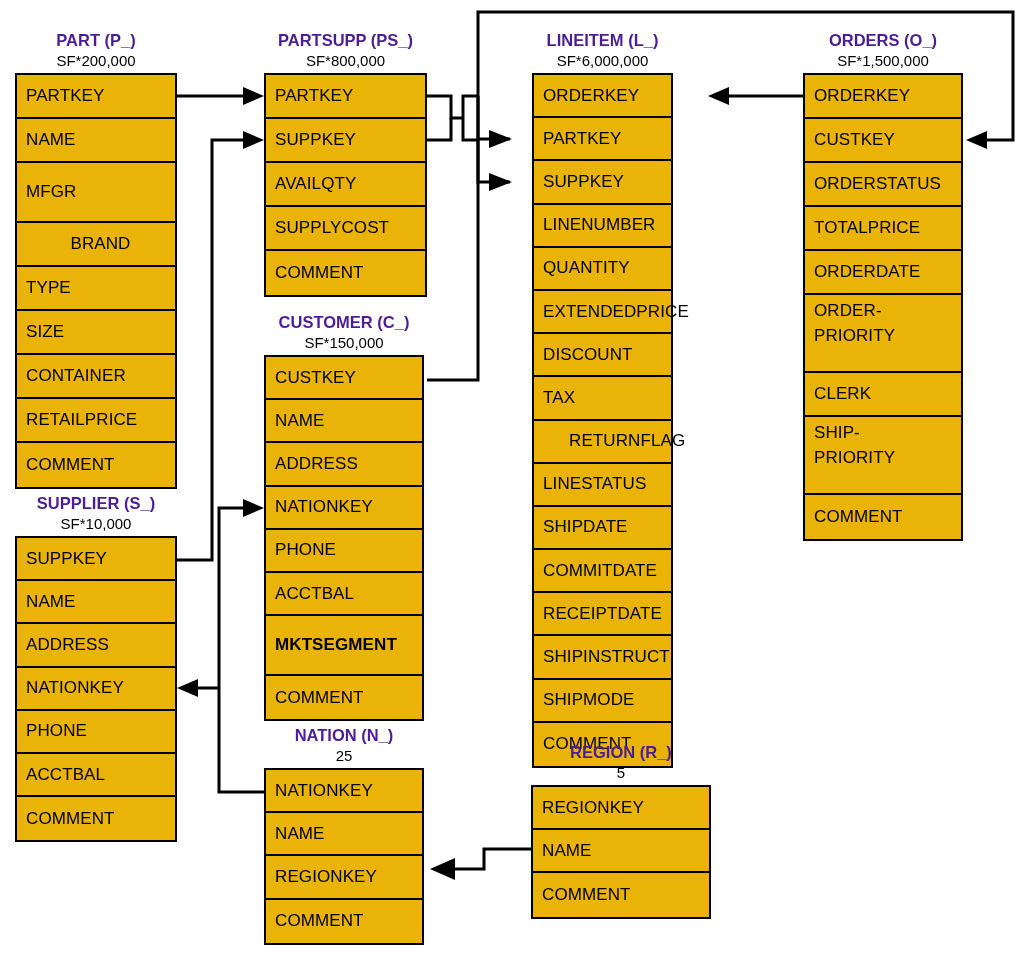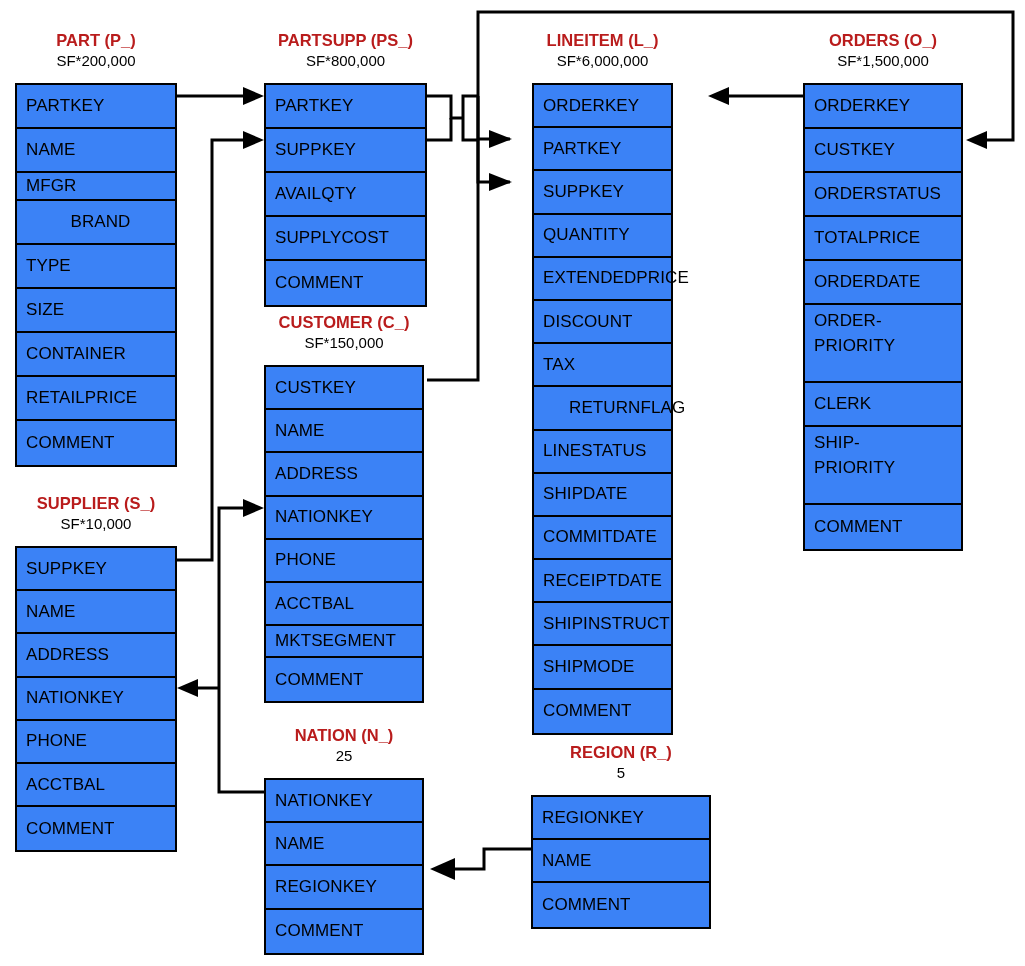--- a/index.html
+++ b/index.html
@@ -15,37 +15,37 @@
     background: #ffffff;
     font-family: "Liberation Sans", sans-serif;
     overflow: hidden;
   }
   .entity {
     position: absolute;
   }
   .entity-title {
     font-size: 16.5px;
     font-weight: bold;
-    color: #b91c1c;
+    color: #4c1d95;
     text-align: center;
     line-height: 21px;
     white-space: nowrap;
   }
   .entity-card {
     font-size: 15px;
     color: #000000;
     text-align: center;
     line-height: 20px;
     white-space: nowrap;
   }
   .entity-box {
     border: 2.5px solid #000000;
-    background: #3b82f6;
+    background: #eab308;
     box-sizing: border-box;
-    margin-top: 12px;
+    margin-top: 2px;
   }
   .field-row {
     border-bottom: 2.5px solid #000000;
     box-sizing: border-box;
     display: flex;
     align-items: center;
     padding-left: 9px;
     font-size: 17px;
     color: #000000;
     letter-spacing: 0.1px;
@@ -131,21 +131,21 @@
   <div class="entity" style="left:15px; top:30px; width:162px;">
     <div class="entity-title">PART (P_)</div>
     <div class="entity-card">SF*200,000</div>
     <div class="entity-box">
         <div class="field-row" style="height: 44px;">
           <div>PARTKEY</div>
         </div>
         <div class="field-row" style="height: 44px;">
           <div>NAME</div>
         </div>
-        <div class="field-row" style="height: 28px;">
+        <div class="field-row" style="height: 60px;">
           <div>MFGR</div>
         </div>
         <div class="field-row" style="height: 44px; justify-content: center;">
           <div>BRAND</div>
         </div>
         <div class="field-row" style="height: 44px;">
           <div>TYPE</div>
         </div>
         <div class="field-row" style="height: 44px;">
           <div>SIZE</div>
@@ -191,20 +191,23 @@
         <div class="field-row" style="height: 43.2px;">
           <div>ORDERKEY</div>
         </div>
         <div class="field-row" style="height: 43.2px;">
           <div>PARTKEY</div>
         </div>
         <div class="field-row" style="height: 43.2px;">
           <div>SUPPKEY</div>
         </div>
         <div class="field-row" style="height: 43.2px;">
+          <div>LINENUMBER</div>
+        </div>
+        <div class="field-row" style="height: 43.2px;">
           <div>QUANTITY</div>
         </div>
         <div class="field-row" style="height: 43.2px;">
           <div>EXTENDEDPRICE</div>
         </div>
         <div class="field-row" style="height: 43.2px;">
           <div>DISCOUNT</div>
         </div>
         <div class="field-row" style="height: 43.2px;">
           <div>TAX</div>
@@ -287,21 +290,21 @@
         </div>
         <div class="field-row" style="height: 43.2px;">
           <div>NATIONKEY</div>
         </div>
         <div class="field-row" style="height: 43.2px;">
           <div>PHONE</div>
         </div>
         <div class="field-row" style="height: 43.2px;">
           <div>ACCTBAL</div>
         </div>
-        <div class="field-row" style="height: 32px;">
+        <div class="field-row" style="height: 60px; font-weight: bold;">
           <div>MKTSEGMENT</div>
         </div>
         <div class="field-row" style="height: 43.2px;">
           <div>COMMENT</div>
         </div>
       </div>
   </div>
 
   <div class="entity" style="left:15px; top:493px; width:162px;">
     <div class="entity-title">SUPPLIER (S_)</div>

